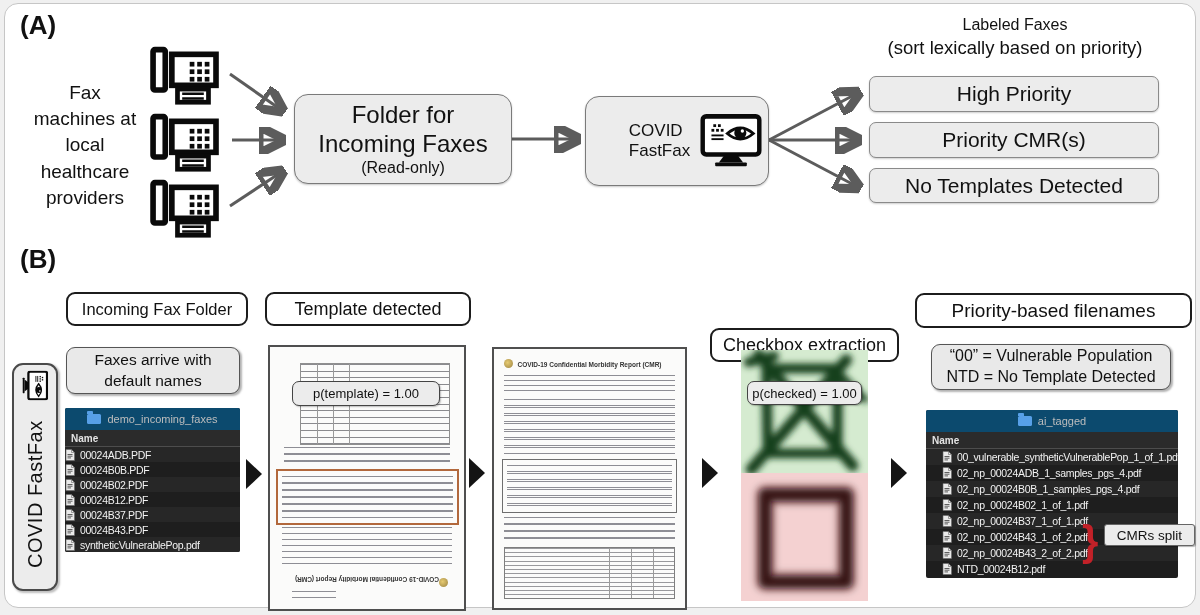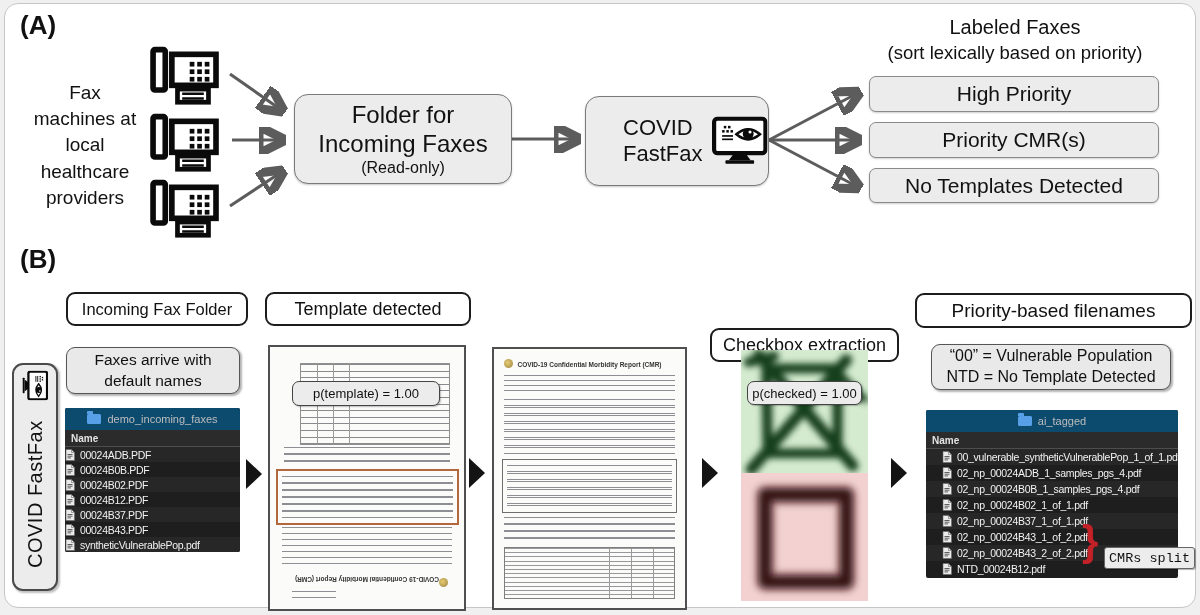--- a/index.html
+++ b/index.html
@@ -7,25 +7,25 @@
   .card{position:absolute;left:4px;top:3px;right:4px;bottom:7px;background:#ffffff;border:1px solid #c6c6c6;border-radius:14px;}
   .abs{position:absolute;}
   .panel-label{position:absolute;font-size:26px;font-weight:bold;color:#111;}
   
   .src-text{position:absolute;left:26px;top:80px;width:118px;text-align:center;font-size:19px;line-height:1.38;color:#111;}
   .gbox{position:absolute;background:#ececec;border:1.5px solid #7a7a7a;border-radius:14px;
         box-shadow:0 1px 2px rgba(0,0,0,.22);display:flex;flex-direction:column;align-items:center;justify-content:center;color:#111;}
   .gbox .l1,.gbox .l2{font-size:24px;line-height:1.18;}
   .gbox .l3{font-size:16px;margin-top:1px;}
   .covid-box{flex-direction:row;gap:10px;}
-  .covid-box .txt{font-size:22px;line-height:1.18;text-align:left;margin-left:37px;}
+  .covid-box .txt{font-size:17px;line-height:1.18;text-align:left;margin-left:37px;}
   .obox{position:absolute;background:#ececec;border:1.5px solid #8a8a8a;border-radius:7px;
         box-shadow:0 1px 2px rgba(0,0,0,.2);display:flex;align-items:center;justify-content:center;font-size:21px;color:#111;text-align:right;}
   .lbl-heading{position:absolute;left:850px;top:16px;width:330px;text-align:center;color:#111;}
-  .lbl-heading .t1{font-size:20px;}
+  .lbl-heading .t1{font-size:16px;}
   .lbl-heading .t2{font-size:18.5px;margin-top:3px;}
   
   .hdr{position:absolute;background:#fff;border:2px solid #1c1c1c;border-radius:9px;display:flex;align-items:center;justify-content:center;font-size:18px;color:#111;}
   .note{position:absolute;background:#e9e9e9;border:1.5px solid #555;border-radius:9px;box-shadow:1.5px 1.5px 2px rgba(0,0,0,.3);
         display:flex;flex-direction:column;align-items:center;justify-content:center;font-size:15.5px;line-height:1.3;color:#111;text-align:center;}
   .badge{position:absolute;background:#ececec;border:1.5px solid #444;border-radius:7px;box-shadow:1px 1px 1.5px rgba(0,0,0,.25);
         display:flex;align-items:center;justify-content:center;font-size:13px;color:#111;z-index:6;margin-top:48px;}
   .tri{position:absolute;width:0;height:0;border-left:16px solid #141414;border-top:15px solid transparent;border-bottom:15px solid transparent;}
   .sidebar{position:absolute;left:12px;top:363px;width:42px;height:224px;background:#ececec;border:2px solid #4a4a4a;border-radius:11px;
         box-shadow:1.5px 1.5px 2px rgba(0,0,0,.25);display:flex;flex-direction:column;align-items:center;}
@@ -366,15 +366,15 @@
         <span>02_np_00024B43_2_of_2.pdf</span>
       </div>
     <div class="fl-row">
         <svg class="pg">
           <use href="#sym-page"></use>
         </svg>
         <span>NTD_00024B12.pdf</span>
       </div>
   </div>
   <div class="brace" style="left:1082px;top:520px;">}</div>
-  <div class="split-lbl" style="left:1104px;top:547px;width:89px;height:20px;font-family:Liberation Mono, monospace;">CMRs split</div>
+  <div class="split-lbl" style="left:1104px;top:524px;width:89px;height:20px;">CMRs split</div>
 
 </div>
 
 </body></html>

